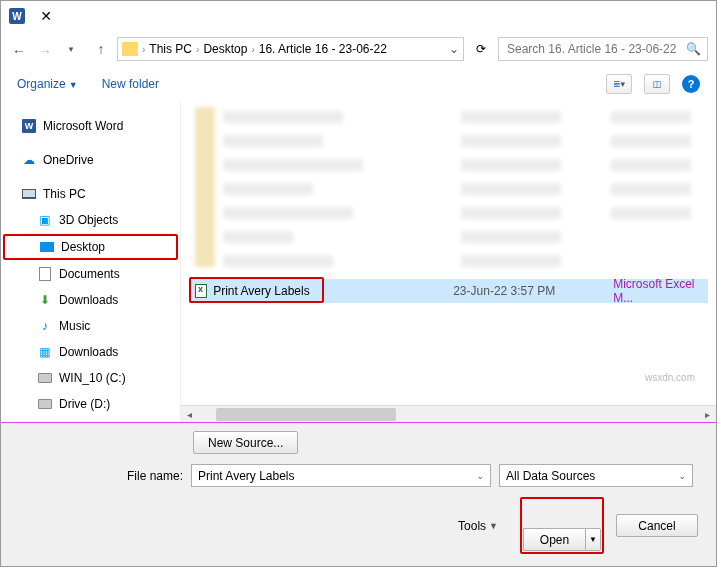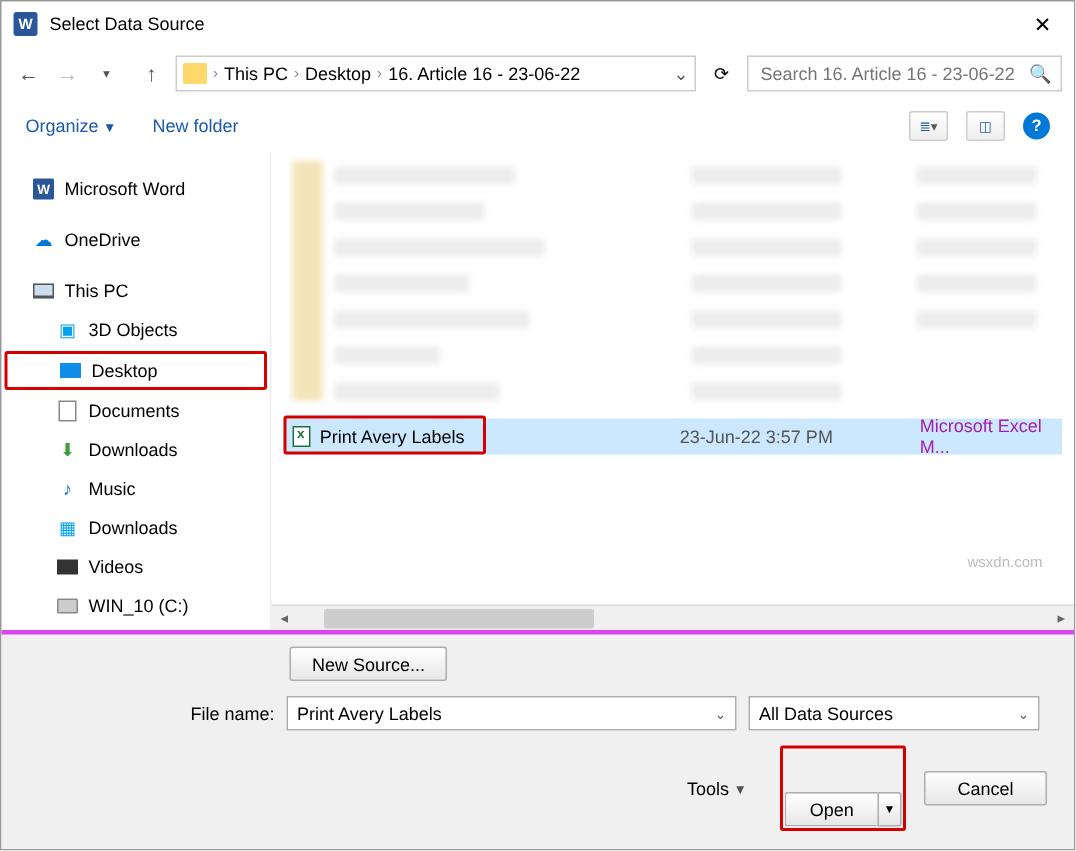--- a/index.html
+++ b/index.html
@@ -48,21 +48,21 @@
 .file-row .sel-outline { position: absolute; left: 0; top: -2px; height: 26px; width: 135px; border: 2px solid #d40000; border-radius: 2px; }
 .file-row .xicon { width: 14px; height: 14px; background: #fff; border: 1px solid #1d6f42; position: relative; margin-right: 6px; }
 .file-row .xicon::after { content: "x"; color: #1d6f42; font-size: 9px; position: absolute; left: 2px; top: -1px; font-weight: bold; }
 .file-name { flex: 0 0 240px; }
 .file-date { flex: 0 0 160px; color: #555; }
 .file-type { color: #a21caf; }
 .hscroll { height: 17px; background: #f0f0f0; border-top: 1px solid #ddd; display: flex; align-items: center; }
 .hscroll .thumb { width: 180px; height: 13px; background: #cdcdcd; margin-left: 18px; border-radius: 2px; }
 .hscroll .arr { width: 17px; text-align: center; color: #666; font-size: 10px; }
 .hscroll .arr:last-child { margin-left: auto; }
-.footer { background: #f0f0f0; border-top: 3px solid #d946ef; padding: 8px 12px 12px 12px; display: flex; flex-direction: column; gap: 10px; }
+.footer { background: #f0f0f0; border-top: 1px solid #d946ef; padding: 8px 12px 12px 12px; display: flex; flex-direction: column; gap: 10px; }
 .newsrc-row { padding-left: 180px; }
 .btn { height: 23px; padding: 0 14px; background: linear-gradient(#fff,#e7e7e7); border: 1px solid #adadad; font-size: 12px; display: inline-flex; align-items: center; border-radius: 2px; cursor: pointer; }
 .fname-row { display: flex; align-items: center; gap: 8px; }
 .fname-row label { width: 170px; text-align: right; font-size: 12px; }
 .fname-row select, .fname-row .combo { height: 23px; border: 1px solid #adadad; background: #fff; font-size: 12px; padding: 0 6px; }
 .fname-row .combo { width: 300px; display: flex; align-items: center; justify-content: space-between; }
 .fname-row .filter { width: 194px; display: flex; align-items: center; justify-content: space-between; }
 .action-row { display: flex; align-items: center; justify-content: flex-end; gap: 12px; padding-right: 6px; }
 .tools { font-size: 12px; display: flex; align-items: center; gap: 3px; margin-right: 10px; }
 .open-wrap { border: 2px solid #d40000; padding: 1px; border-radius: 2px; }
@@ -72,21 +72,20 @@
 .watermark { position: absolute; right: 21px; bottom: 22px; font-size: 10px; color: #bbb; pointer-events: none; }
 .chev { font-size: 9px; color: #555; }
 </style>
 </head>
 <body>
 
 <div class="dialog">
 
   <div class="titlebar">
     <div class="wicon">W</div>
-    <div class="titlebar-title">Select Data Source</div>
     <div class="close">✕</div>
   </div>
 
   <div class="navbar">
     <div class="nav-arrow">←</div>
     <div class="nav-arrow" style="color:#bbb">→</div>
     <div class="nav-arrow" style="font-size:9px">▾</div>
     <div class="nav-arrow nav-up">↑</div>
     <div class="breadcrumb">
       <span class="folder-icon"></span>
@@ -155,26 +154,20 @@
           <span class="tree-icon ico-down">⬇</span>
           <span>Downloads</span>
         </div>
       <div class="tree-item child">
           <span class="tree-icon ico-music">♪</span>
           <span>Music</span>
         </div>
       <div class="tree-item child">
           <span class="tree-icon ico-pic">▦</span>
           <span>Downloads</span>
-        </div>
-      <div class="tree-item child">
-          <span class="tree-icon">
-            <span class="ico-vid"></span>
-          </span>
-          <span>Videos</span>
         </div>
       <div class="tree-item child">
           <span class="tree-icon">
             <span class="ico-drive"></span>
           </span>
           <span>WIN_10 (C:)</span>
         </div>
       <div class="tree-item child">
           <span class="tree-icon">
             <span class="ico-drive"></span>

